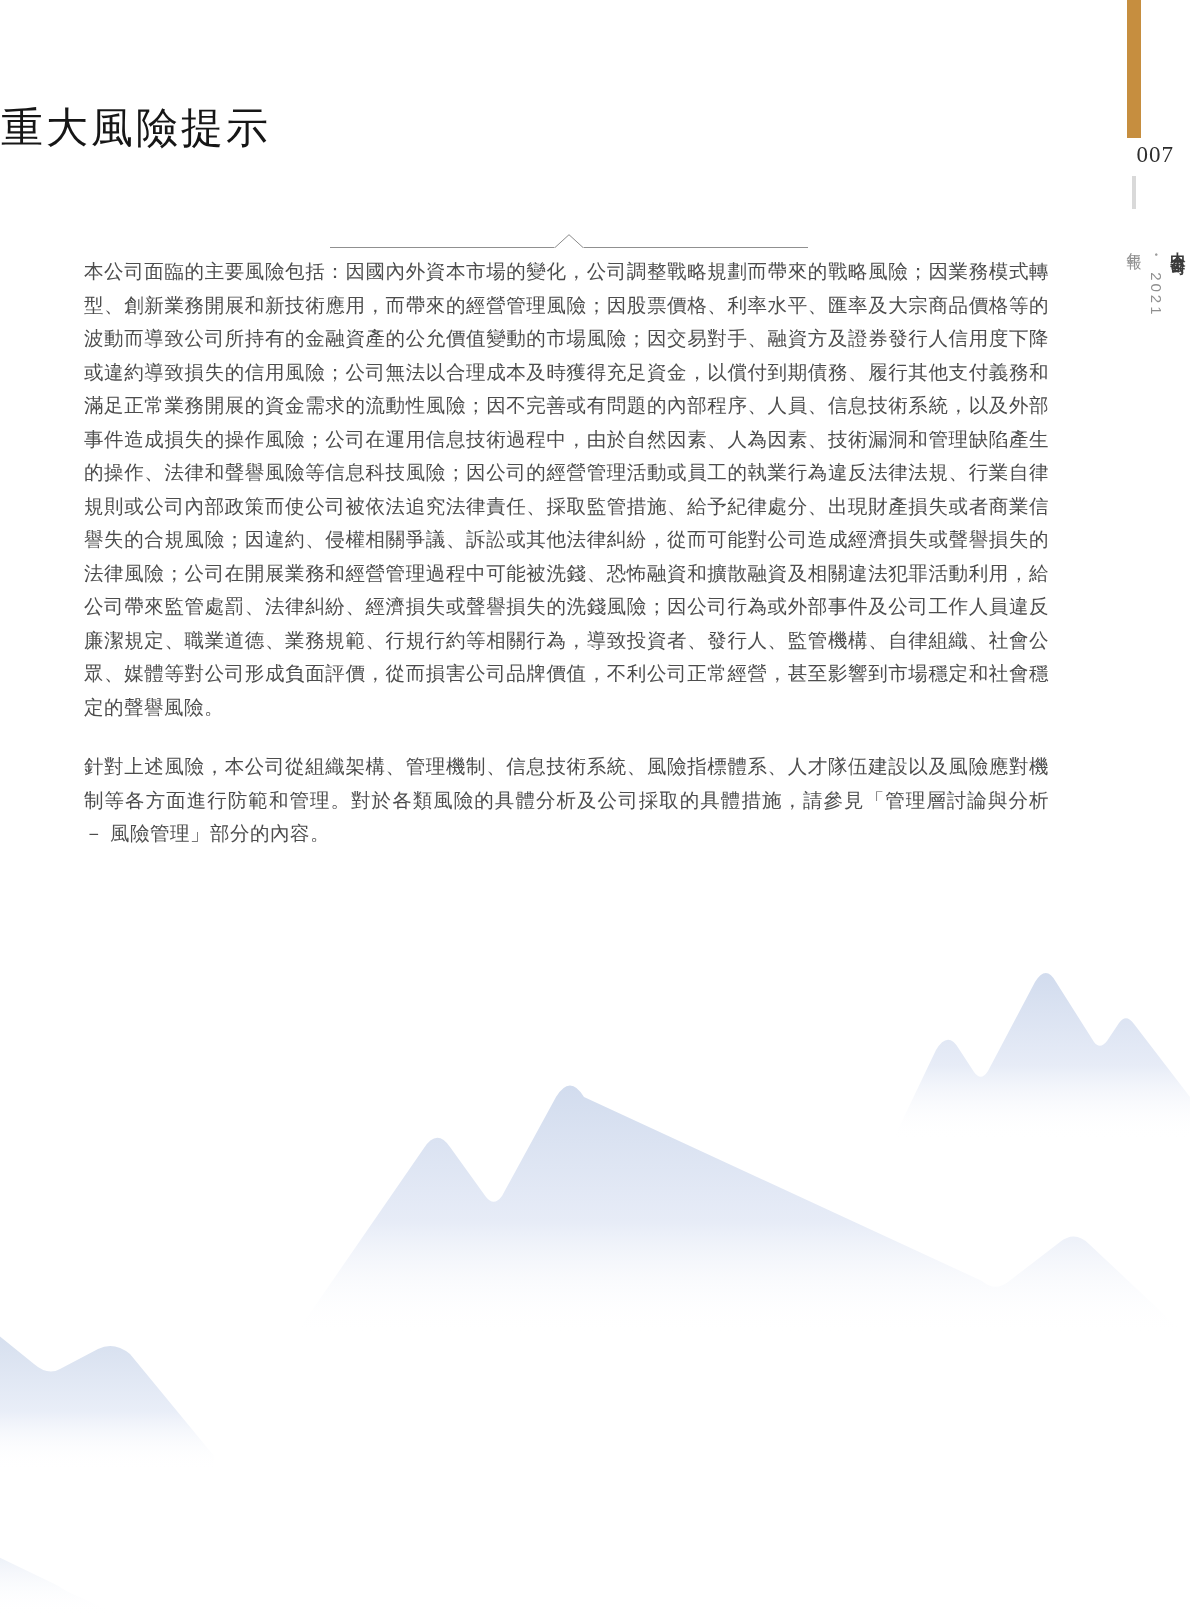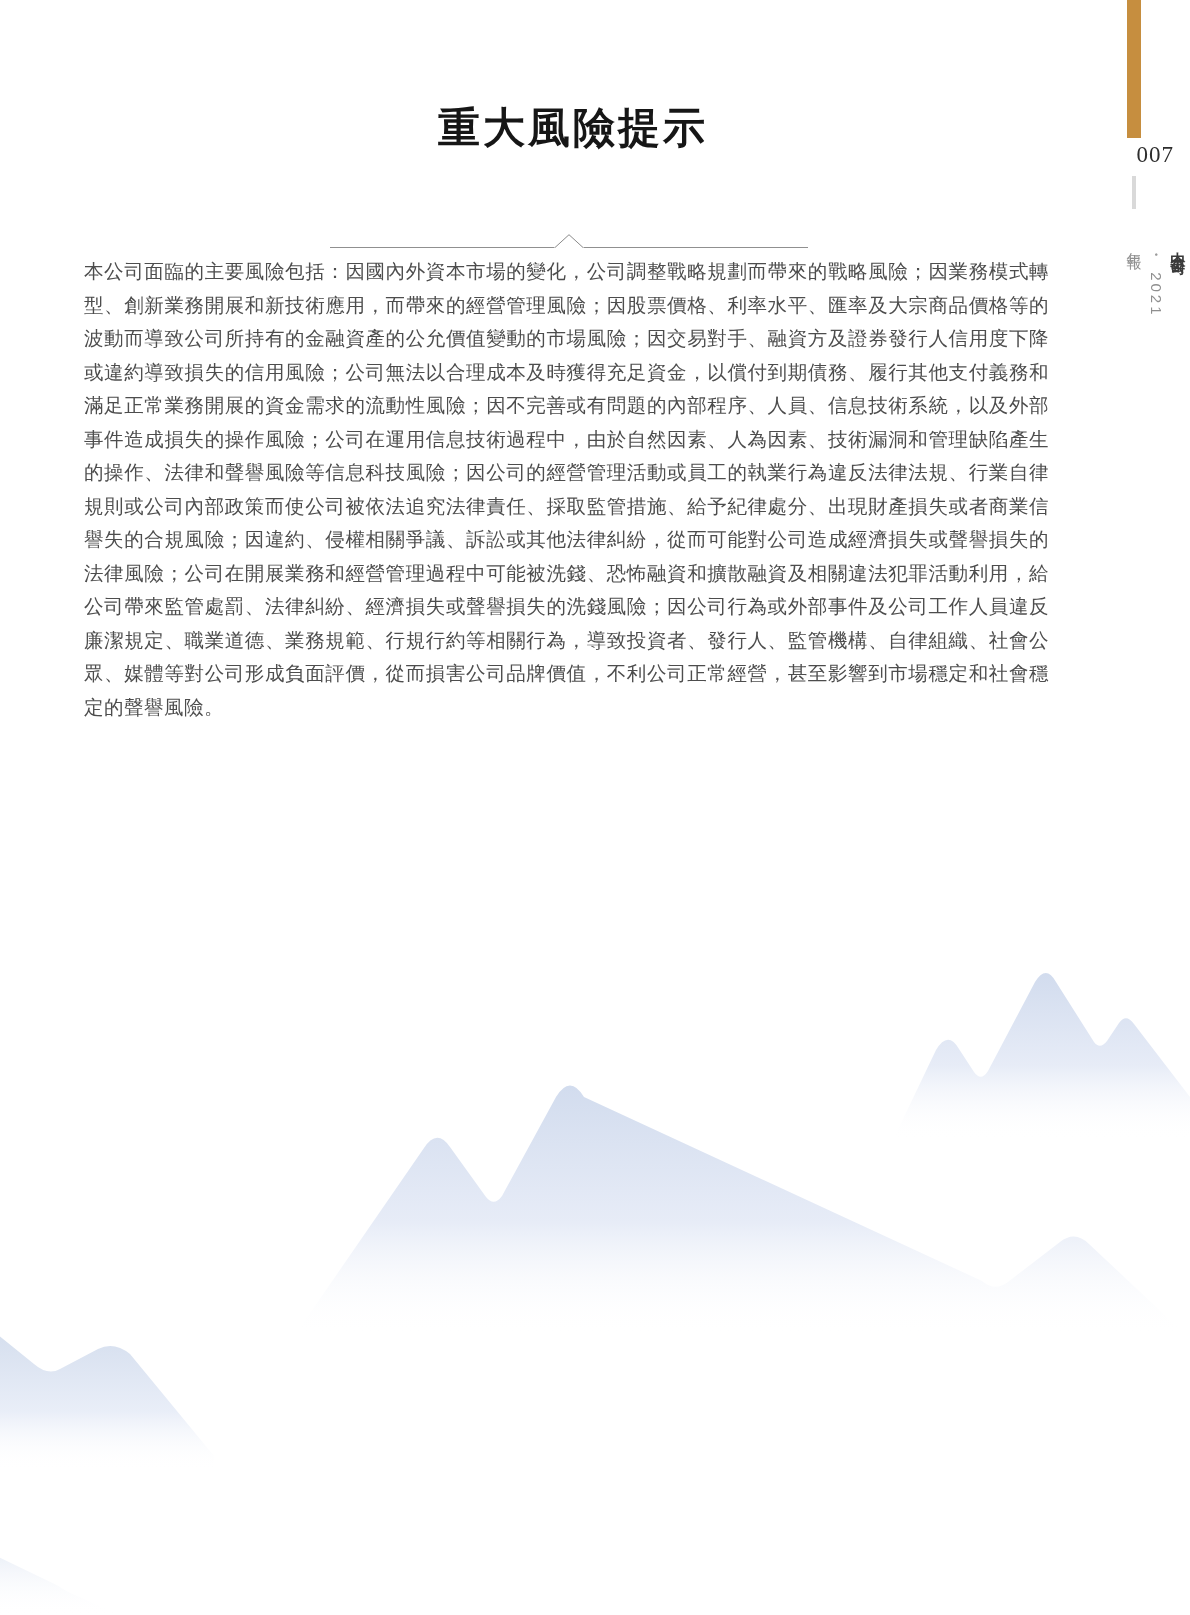--- a/index.html
+++ b/index.html
@@ -16,26 +16,26 @@
     left: 0;
     top: 915px;
     width: 1190px;
     height: 700px;
     z-index: 0;
   }
   .content { position: relative; z-index: 1; }
   .title {
     position: absolute;
     top: 100px;
-    left: 8px;
+    left: 1px;
     width: 1130px;
     margin: 0;
-    text-align: center;
+    text-align: left;
     font-family: "Liberation Serif", serif;
-    font-weight: 700;
+    font-weight: 400;
     font-size: 42px;
     letter-spacing: 3px;
     color: #161616;
   }
   .divider {
     position: absolute;
     left: 330px;
     top: 247px;
     width: 478px;
     height: 1px;
@@ -138,20 +138,21 @@
 
   <div class="divider">
     <svg class="chevron" width="30" height="14" viewBox="0 0 30 14">
       <polygon points="0,14 15,0 30,14" fill="#ffffff"></polygon>
       <polyline points="1,13.5 15,0.7 29,13.5" fill="none" stroke="#8a8a8a" stroke-width="1"></polyline>
     </svg>
   </div>
 
   <div class="body-text">
     <p>本公司面臨的主要風險包括：因國內外資本市場的變化，公司調整戰略規劃而帶來的戰略風險；因業務模式轉型、創新業務開展和新技術應用，而帶來的經營管理風險；因股票價格、利率水平、匯率及大宗商品價格等的波動而導致公司所持有的金融資產的公允價值變動的市場風險；因交易對手、融資方及證券發行人信用度下降或違約導致損失的信用風險；公司無法以合理成本及時獲得充足資金，以償付到期債務、履行其他支付義務和滿足正常業務開展的資金需求的流動性風險；因不完善或有問題的內部程序、人員、信息技術系統，以及外部事件造成損失的操作風險；公司在運用信息技術過程中，由於自然因素、人為因素、技術漏洞和管理缺陷產生的操作、法律和聲譽風險等信息科技風險；因公司的經營管理活動或員工的執業行為違反法律法規、行業自律規則或公司內部政策而使公司被依法追究法律責任、採取監管措施、給予紀律處分、出現財產損失或者商業信譽失的合規風險；因違約、侵權相關爭議、訴訟或其他法律糾紛，從而可能對公司造成經濟損失或聲譽損失的法律風險；公司在開展業務和經營管理過程中可能被洗錢、恐怖融資和擴散融資及相關違法犯罪活動利用，給公司帶來監管處罰、法律糾紛、經濟損失或聲譽損失的洗錢風險；因公司行為或外部事件及公司工作人員違反廉潔規定、職業道德、業務規範、行規行約等相關行為，導致投資者、發行人、監管機構、自律組織、社會公眾、媒體等對公司形成負面評價，從而損害公司品牌價值，不利公司正常經營，甚至影響到市場穩定和社會穩定的聲譽風險。</p>
+    <p>針對上述風險，本公司從組織架構、管理機制、信息技術系統、風險指標體系、人才隊伍建設以及風險應對機制等各方面進行防範和管理。對於各類風險的具體分析及公司採取的具體措施，請參見「管理層討論與分析 － 風險管理」部分的內容。</p>
   </div>
 
   <div class="gold-bar"></div>
 
   <div class="page-number">007</div>
 
   <div class="tick"></div>
 
   <div class="vertical-text">
     <span class="company">中金公司</span><span class="dot">•</span><span class="edition">2021 年報</span>

